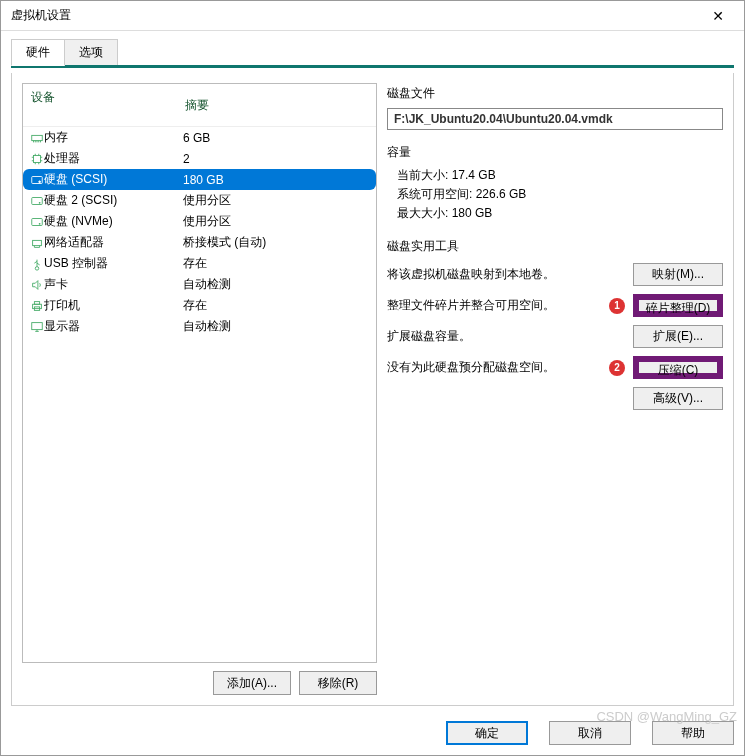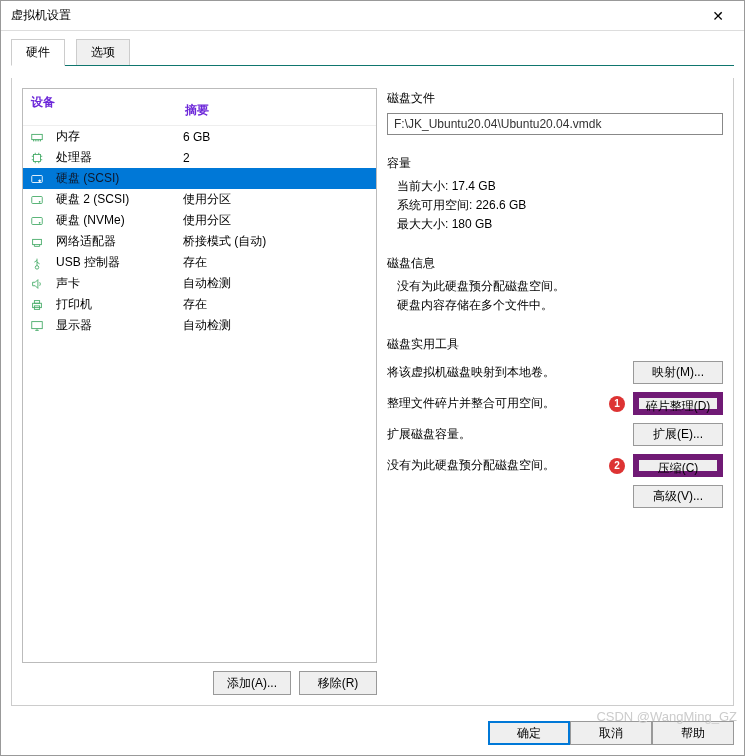--- a/index.html
+++ b/index.html
@@ -2,49 +2,49 @@
 <html><head>
   <meta charset="utf-8">
   <style>
     * { box-sizing: border-box; margin: 0; padding: 0; }
     body { font-family: "Microsoft YaHei", "Segoe UI", Tahoma, sans-serif; font-size: 12px; background: #fff; width: 745px; height: 756px; overflow: hidden; }
     .window { border: 1px solid #999; width: 745px; height: 756px; display: flex; flex-direction: column; background: #fff; }
     .titlebar { display: flex; justify-content: space-between; align-items: center; height: 30px; padding: 0 6px 0 10px; border-bottom: 1px solid #ddd; }
     .titlebar-title { font-size: 12px; }
     .close-btn { width: 40px; height: 28px; display: flex; align-items: center; justify-content: center; cursor: pointer; font-size: 14px; }
     .content { flex: 1; display: flex; flex-direction: column; padding: 8px 10px 6px; }
-    .tabs { display: flex; border-bottom: 1px solid #0f766e; margin-bottom: 12px; gap: 12px; }
+    .tabs { display: flex; border-bottom: 3px solid #0f766e; margin-bottom: 5px; }
     .tab { padding: 4px 14px; border: 1px solid #ccc; border-bottom: none; background: #f0f0f0; margin-right: -1px; position: relative; font-size: 12px; cursor: pointer; }
     .tab.active { background: #fff; border-bottom: 1px solid #fff; margin-bottom: -1px; z-index: 1; }
     .tabpanel { display: flex; flex: 1; gap: 10px; border: 1px solid #ccc; border-top: none; padding: 10px; min-height: 0; }
     .left-col { display: flex; flex-direction: column; width: 355px; }
     .device-list { border: 1px solid #bbb; flex: 1; overflow: auto; background: #fff; }
-    .dl-header { display: flex; padding: 5px 8px 6px; font-size: 12px; color: #6d28d9; border-bottom: 1px solid #eee; font-weight: bold; }
+    .dl-header { display: flex; padding: 5px 8px 12px; font-size: 12px; color: #14532d; border-bottom: 1px solid #eee; }
     .dl-header .col-device { flex: 0 0 154px; }
     .dl-header .col-summary { flex: 1; margin-top: 8px; }
     .dl-row { display: flex; align-items: center; padding: 2px 6px; font-size: 12px; cursor: default; }
-    .dl-row .col-device { flex: 0 0 154px; display: flex; align-items: center; gap: 12px; }
+    .dl-row .col-device { flex: 0 0 154px; display: flex; align-items: center; gap: 0; }
     .dl-row .col-summary { flex: 1; }
-    .dl-row.selected { background: #0078d7; color: #0f172a; }
+    .dl-row.selected { background: #0078d7; color: #ffffff; border-radius: 6px; }
     .dl-row.selected svg { stroke: #fff; fill: #fff; }
     .icon { width: 15px; height: 15px; display: inline-flex; align-items: center; justify-content: center; flex-shrink: 0; }
     .left-btns { display: flex; justify-content: flex-end; gap: 8px; margin-top: 8px; }
     .btn { min-width: 78px; height: 24px; border: 1px solid #999; background: #efefef; font-size: 12px; cursor: pointer; padding: 8px 10px; display: inline-flex; align-items: center; justify-content: center; }
-    .right-col { flex: 1; display: flex; flex-direction: column; gap: 20px; padding-top: 2px; }
+    .right-col { flex: 1; display: flex; flex-direction: column; gap: 14px; padding-top: 2px; }
     .group-title-inline { font-size: 12px; margin-bottom: 6px; }
-    .disk-path { border: 1px solid #888; background: #fff; padding: 3px 6px; font-size: 12px; color: #333; width: 100%; white-space: nowrap; overflow: hidden; text-overflow: ellipsis; }
+    .disk-path { border: 1px solid #888; background: #fff; padding: 3px 6px; font-size: 12px; color: #333; width: 100%; white-space: nowrap; overflow: hidden; text-overflow: ellipsis; font-weight: bold; }
     .info-line { font-size: 12px; margin: 2px 0 2px 10px; }
     .tool-row { display: flex; align-items: center; justify-content: space-between; margin: 8px 0; gap: 8px; }
     .tool-row .left { display: flex; align-items: center; gap: 6px; flex: 1; }
     .tool-desc { font-size: 12px; }
     .tool-btn { min-width: 90px; height: 23px; border: 1px solid #999; background: #efefef; font-size: 12px; cursor: pointer; padding: 0 4px; }
     .tool-btn.hl { border: 6px solid #701a75; }
     .marker { width: 16px; height: 16px; background: #d33; color: #fff; border-radius: 50%; display: inline-flex; align-items: center; justify-content: center; font-size: 10px; font-weight: bold; flex-shrink: 0; }
     .adv-row { display: flex; justify-content: flex-end; margin-top: 6px; }
-    .footer { display: flex; justify-content: flex-end; gap: 0; padding: 8px 10px 10px; border-top: 1px solid #fff; }
+    .footer { display: flex; justify-content: flex-end; gap: 21px; padding: 8px 10px 10px; border-top: 1px solid #fff; }
     .footer .btn { min-width: 82px; }
     .btn-primary { border: 2px solid #0078d7; }
     .watermark { position: absolute; right: 8px; bottom: 32px; color: #ccc; font-size: 13px; font-family: Arial; pointer-events: none; }
     .nopad-group { border: none; padding: 0; }
   </style>
 </head>
 <body>
 
 <div class="window">
   <div class="titlebar">
@@ -93,20 +93,21 @@
               <div class="dl-row selected">
                 <span class="col-device">
                   <span class="icon">
                     <svg width="14" height="14" viewBox="0 0 16 16">
                       <rect x="2" y="4" width="12" height="8" rx="1" fill="none" stroke="#fff"></rect>
                       <circle cx="11" cy="10" r="1" fill="#fff"></circle>
                     </svg>
                   </span>
                   <span>硬盘  (SCSI)</span>
                 </span>
+                <span class="col-summary">180 GB</span>
               </div>
               <div class="dl-row">
                 <span class="col-device">
                   <span class="icon">
                     <svg width="14" height="14" viewBox="0 0 16 16">
                       <rect x="2" y="4" width="12" height="8" rx="1" fill="none" stroke="#4a6"></rect>
                       <circle cx="11" cy="10" r="1" fill="#4a6"></circle>
                     </svg>
                   </span>
                   <span>硬盘 2 (SCSI)</span>
@@ -200,25 +201,20 @@
           <div class="disk-path">F:\JK_Ubuntu20.04\Ubuntu20.04.vmdk</div>
         </div>
 
         <div class="nopad-group">
           <div class="group-title-inline">容量</div>
           <div class="info-line">当前大小: 17.4 GB</div>
           <div class="info-line">系统可用空间: 226.6 GB</div>
           <div class="info-line">最大大小: 180 GB</div>
         </div>
 
-        <div class="nopad-group">
-          <div class="group-title-inline">磁盘信息</div>
-          <div class="info-line">没有为此硬盘预分配磁盘空间。</div>
-          <div class="info-line">硬盘内容存储在多个文件中。</div>
-        </div>
 
         <div class="nopad-group">
           <div class="group-title-inline">磁盘实用工具</div>
 
           <div class="tool-row">
             <div class="left">
                 <span class="tool-desc">将该虚拟机磁盘映射到本地卷。</span>
               </div>
             <button class="tool-btn">映射(M)...</button>
           </div>

